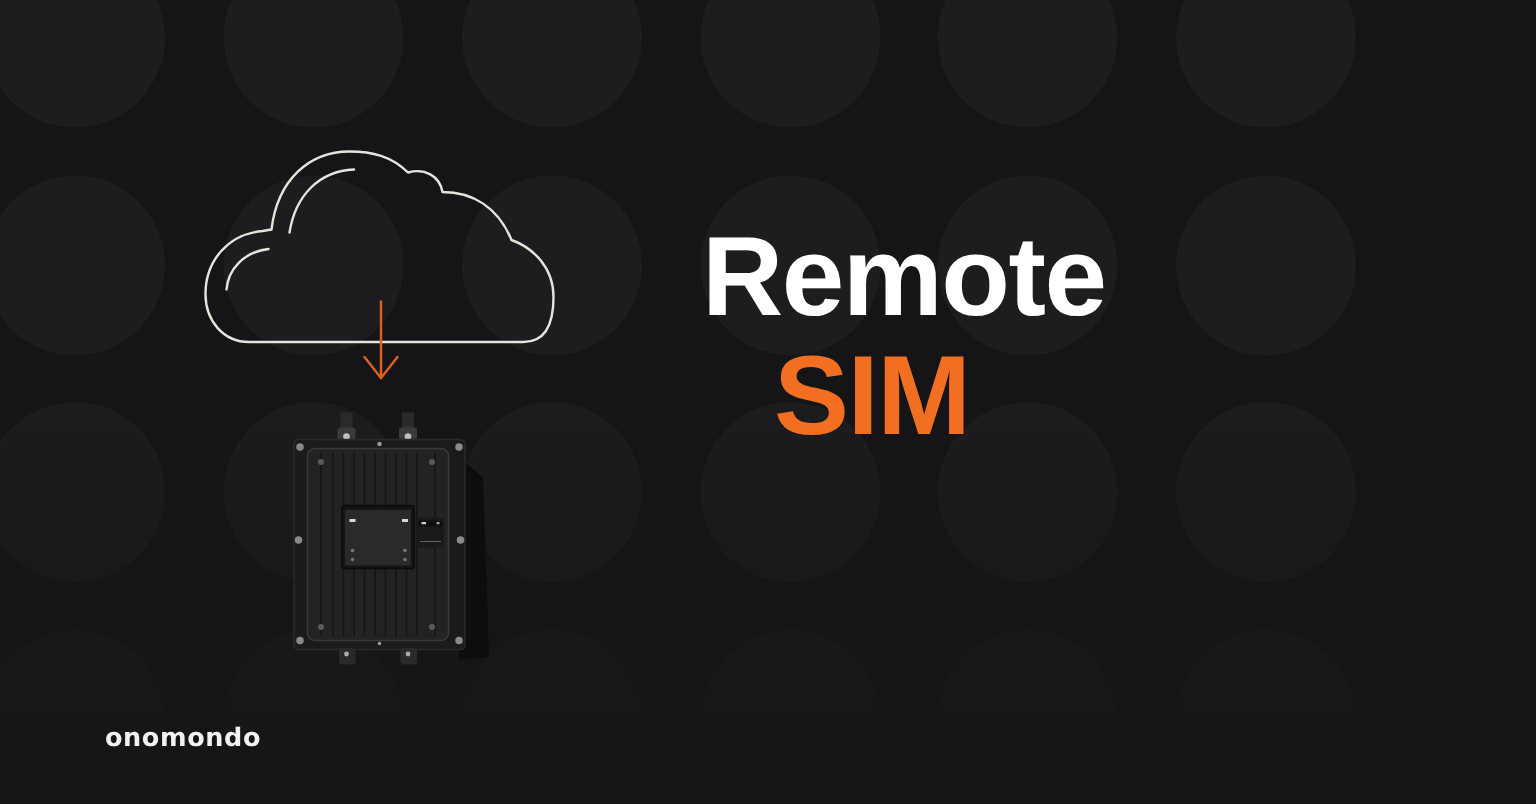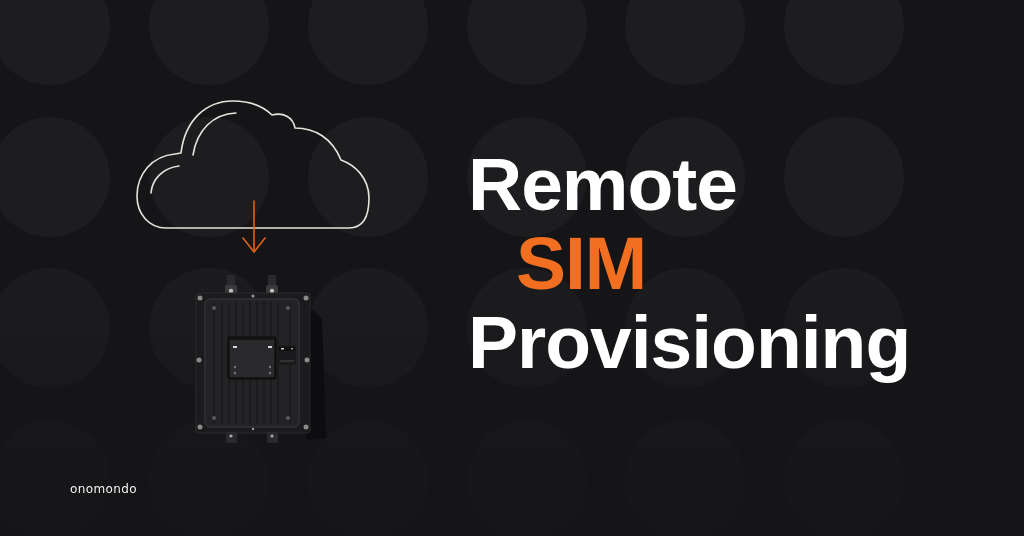--- a/index.html
+++ b/index.html
@@ -52,22 +52,22 @@
     }
     .headline .accent {
       color: #f26f21;
       margin-left: 48px;
     }
     .logo {
       position: absolute;
       left: 70px;
       top: 482px;
       font-family: "DejaVu Sans", sans-serif;
-      font-weight: 400;
-      font-size: 12px;
+      font-weight: 700;
+      font-size: 17px;
       letter-spacing: 0.4px;
       color: #f2f2f2;
     }
   </style>
 </head>
 <body>
 
 <div class="canvas">
 
   <svg class="bg-pattern" width="1024" height="536" viewBox="0 0 1024 536">
@@ -187,17 +187,16 @@
       <circle cx="231" cy="436" r="1.6" fill="#aaa"></circle>
       <rect x="267" y="432" width="11" height="11" rx="2" fill="#2a2a2c"></rect>
       <circle cx="272" cy="436" r="1.6" fill="#aaa"></circle>
       <circle cx="253" cy="429" r="1.2" fill="#9a9a9a"></circle>
     </g>
   </svg>
 
   <h1 class="headline">
     <span class="line">Remote</span>
     <span class="line accent">SIM</span>
-    <span class="line">Provisioning</span>
   </h1>
 
   <div class="logo">onomondo</div>
 </div>
 
 </body></html>

